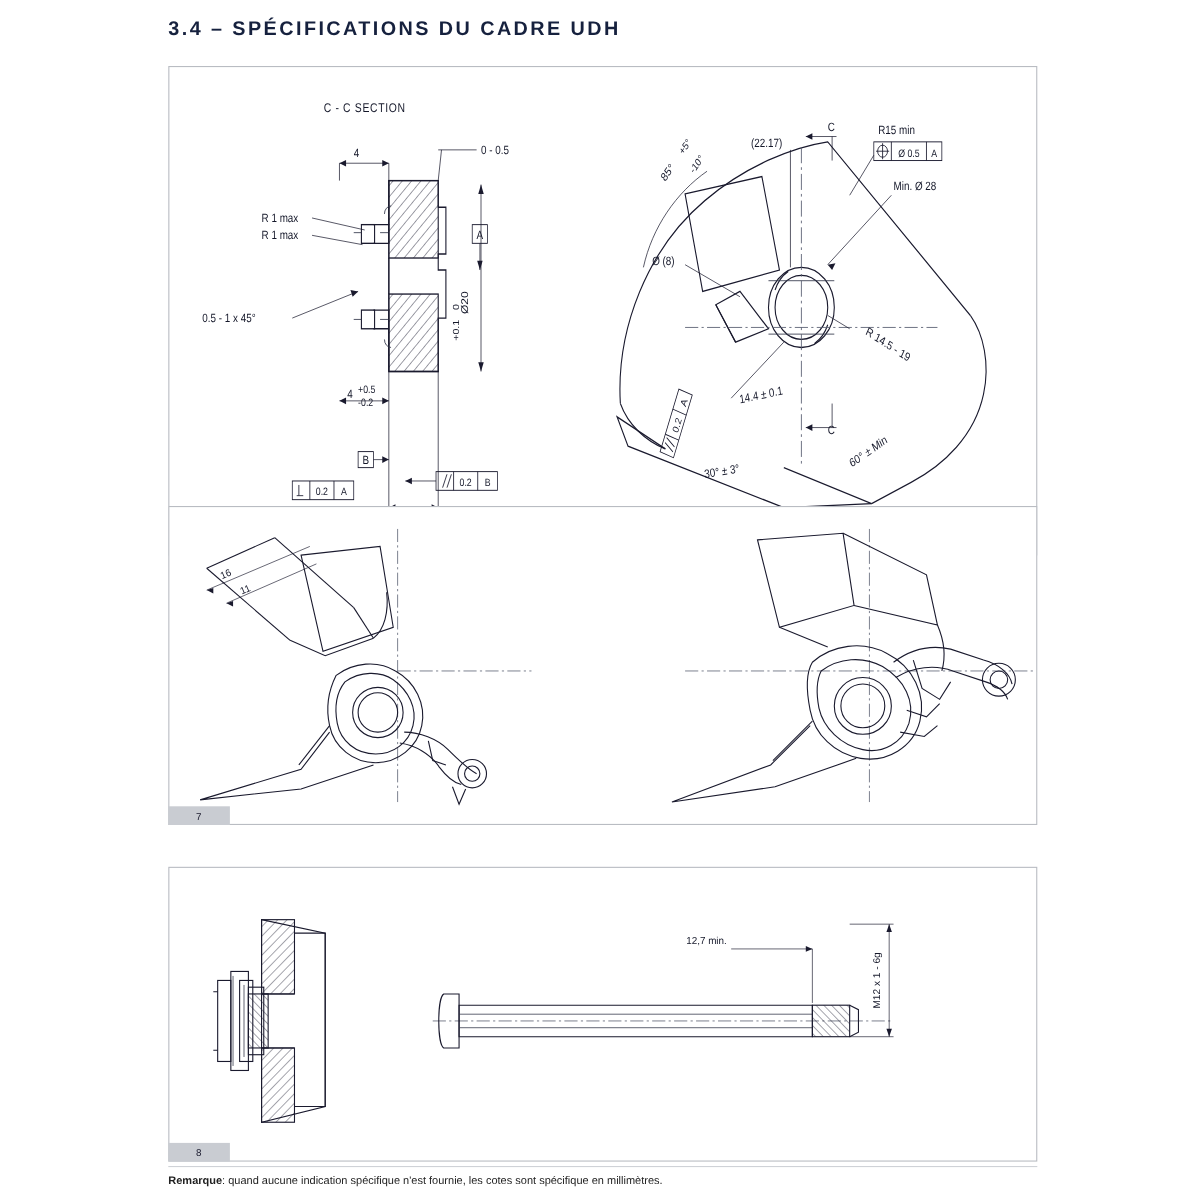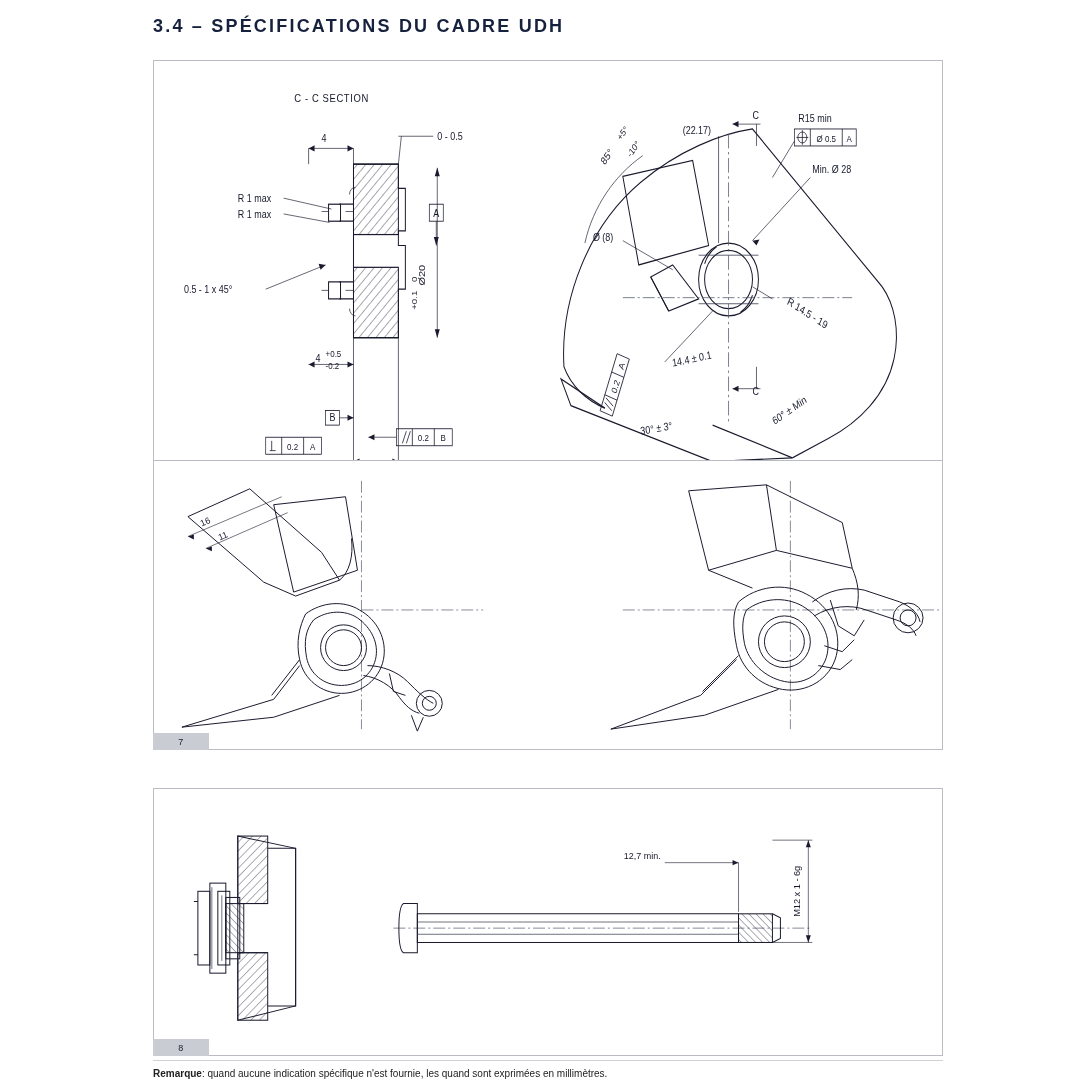--- a/index.html
+++ b/index.html
@@ -388,16 +388,16 @@
           <path class="dim" d="M620 50 L660 50 M620 150 L660 150"></path>
           <text class="txt" x="648" y="100" transform="rotate(-90 648 100)" text-anchor="middle">M12 x 1 - 6g</text>
         </g>
       </svg>
     </div>
     <div class="fig-tag">8</div>
   </div>
 
   <div class="note-line"></div>
   <div class="note">
-    <b>Remarque</b><span>: quand aucune indication spécifique n'est fournie, les quand sont exprimées en millimètres.</span>
+    <b>Remarque</b><span>: quand aucune indication spécifique n'est fournie, les cotes sont spécifique en millimètres.</span>
   </div>
 
 </div>
 
 </body></html>

